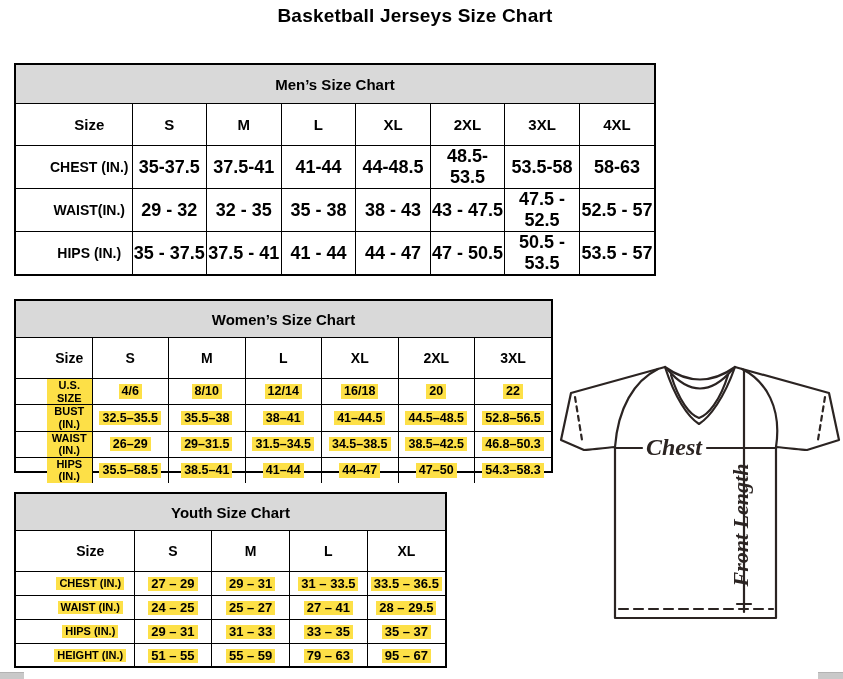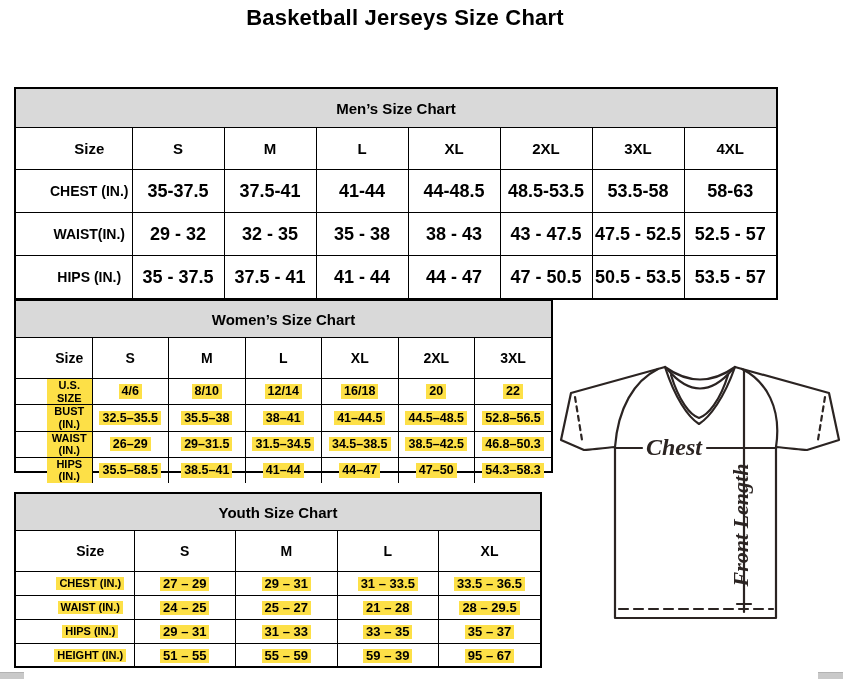--- a/index.html
+++ b/index.html
@@ -1,43 +1,43 @@
 <!DOCTYPE html>
 <html><head>
 <meta charset="utf-8">
 <style>
   html,body{margin:0;padding:0;background:#ffffff;}
   .canvas{position:relative;width:843px;height:679px;background:#fff;
           font-family:"Liberation Sans", sans-serif;color:#000;overflow:hidden;}
   .title{position:absolute;left:0;top:5px;width:810px;text-align:center;
-         font-size:22px;font-weight:bold;letter-spacing:0.2px;}
+         font-size:19px;font-weight:bold;letter-spacing:0.2px;padding-left:10px;}
   .chart{position:absolute;border:2px solid #000;background:#fff;box-sizing:border-box;}
   .chart-header{background:#d9d9d9;border-bottom:1px solid #000;text-align:center;
                 font-weight:bold;font-size:15px;display:flex;align-items:center;justify-content:center;}
   table.tbl{border-collapse:collapse;table-layout:fixed;width:100%;}
   table.tbl td,table.tbl th{border:1px solid #000;text-align:center;vertical-align:middle;
                             font-weight:bold;padding:0;overflow:hidden;}
   table.tbl td:first-child,table.tbl th:first-child{border-left:none;padding-left:31px;}
   table.tbl td:last-child,table.tbl th:last-child{border-right:none;border-radius:6px;}
   table.tbl tr:first-child th{border-top:none;}
   table.tbl tr:last-child td{border-bottom:none;}
   
-  .mens{left:14px;top:63px;width:764px;height:213px;margin-top:24px;}
+  .mens{left:14px;top:63px;width:642px;height:213px;}
   .mens .chart-header{height:38px;}
   .mens .size-row th{height:41px;font-size:15px;}
   .mens .data-row td{height:42px;font-size:18px;}
   .mens .data-row td.lbl{font-size:14px;}
   
   .womens{left:14px;top:299px;width:539px;height:174px;}
   .womens .chart-header{height:36px;}
   .womens .size-row th{height:40px;font-size:14px;}
   .womens .data-row td{height:22px;font-size:12.5px;}
   .womens .data-row td.lbl{font-size:11px;}
   
-  .youth{left:14px;top:492px;width:528px;height:176px;}
+  .youth{left:14px;top:492px;width:433px;height:176px;}
   .youth .chart-header{height:36px;}
   .youth .size-row th{height:40px;font-size:14px;}
   .youth .data-row td{height:23px;font-size:13px;}
   .youth .data-row td.lbl{font-size:11px;}
   .hl{background:#fde047;padding:0 3px;display:inline-block;line-height:1.15;}
   
   .jersey{position:absolute;left:558px;top:360px;width:285px;height:270px;}
   .jersey svg{display:block;width:100%;height:100%;}
   .jersey text{font-family:"Liberation Serif", serif;font-weight:bold;font-style:italic;
                fill:#2b2422;}
@@ -195,35 +195,35 @@
         <td class="lbl"><span class="hl">CHEST (IN.)</span></td>
         <td><span class="hl">27 – 29</span></td>
         <td><span class="hl">29 – 31</span></td>
         <td><span class="hl">31 – 33.5</span></td>
         <td><span class="hl">33.5 – 36.5</span></td>
       </tr>
       <tr class="data-row">
         <td class="lbl"><span class="hl">WAIST (IN.)</span></td>
         <td><span class="hl">24 – 25</span></td>
         <td><span class="hl">25 – 27</span></td>
-        <td><span class="hl">21 – 28</span></td>
+        <td><span class="hl">27 – 41</span></td>
         <td><span class="hl">28 – 29.5</span></td>
       </tr>
       <tr class="data-row">
         <td class="lbl"><span class="hl">HIPS (IN.)</span></td>
         <td><span class="hl">29 – 31</span></td>
         <td><span class="hl">31 – 33</span></td>
         <td><span class="hl">33 – 35</span></td>
         <td><span class="hl">35 – 37</span></td>
       </tr>
       <tr class="data-row">
         <td class="lbl"><span class="hl">HEIGHT (IN.)</span></td>
         <td><span class="hl">51 – 55</span></td>
         <td><span class="hl">55 – 59</span></td>
-        <td><span class="hl">59 – 39</span></td>
+        <td><span class="hl">79 – 63</span></td>
         <td><span class="hl">95 – 67</span></td>
       </tr>
     </tbody>
       </table>
   </section>
 
   <div class="jersey">
     <svg viewBox="0 0 285 270" xmlns="http://www.w3.org/2000/svg">
       <g fill="none" stroke="#2b2422" stroke-width="2.2" stroke-linejoin="round" stroke-linecap="round">
 

